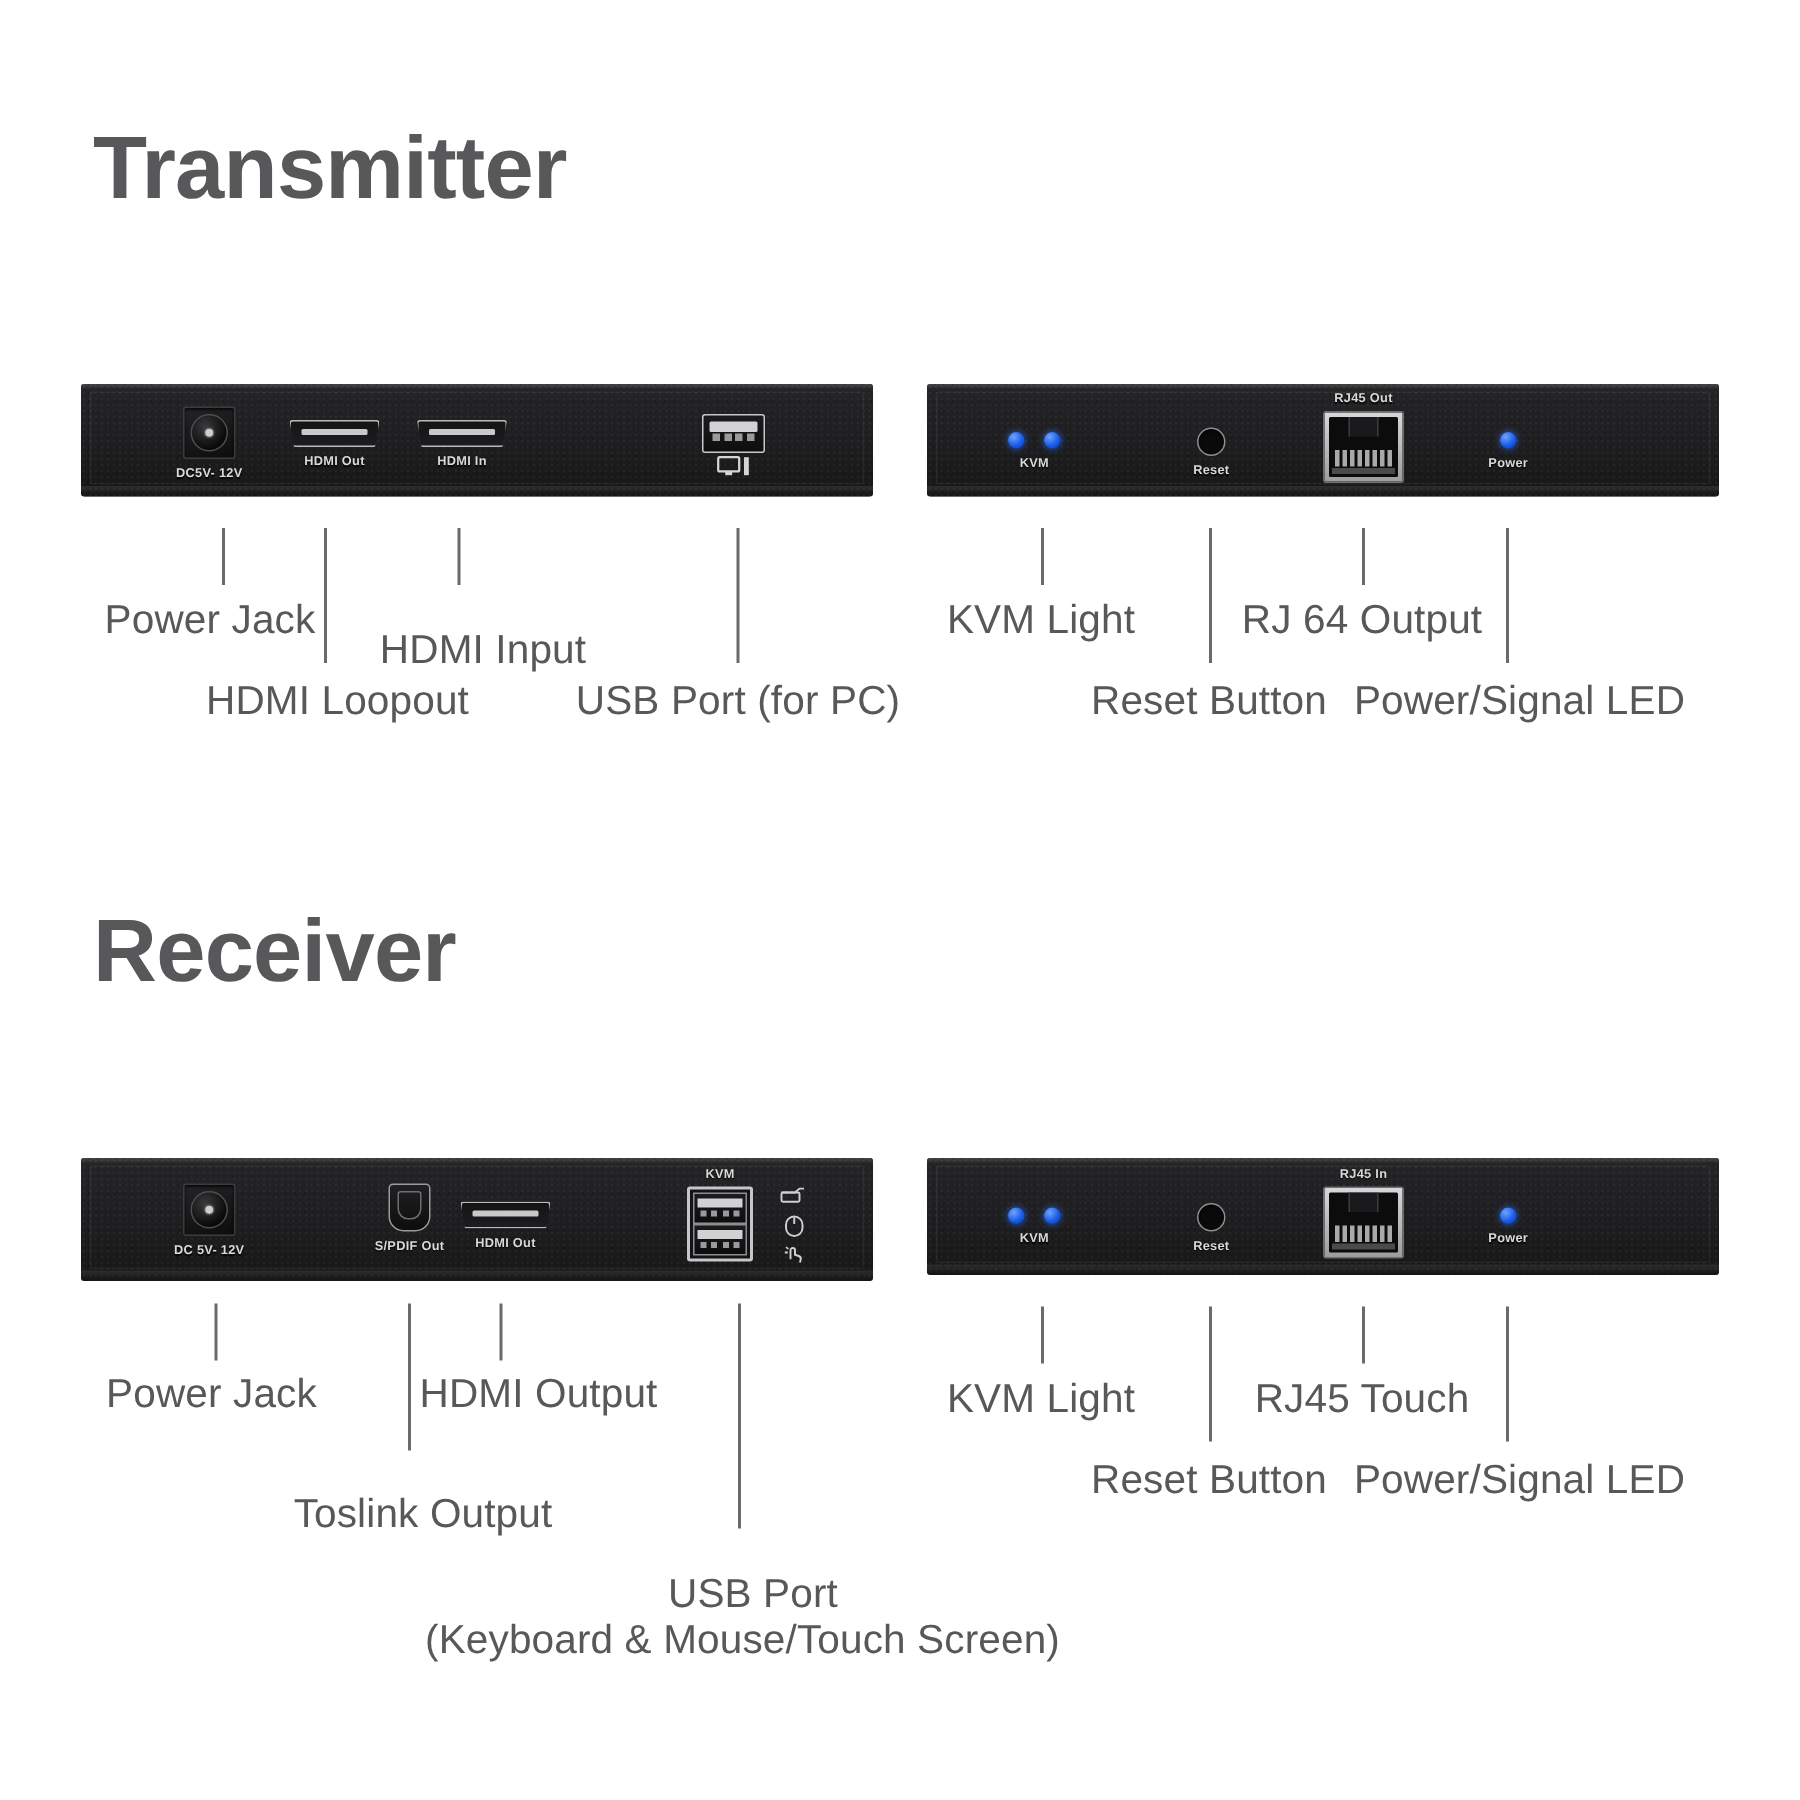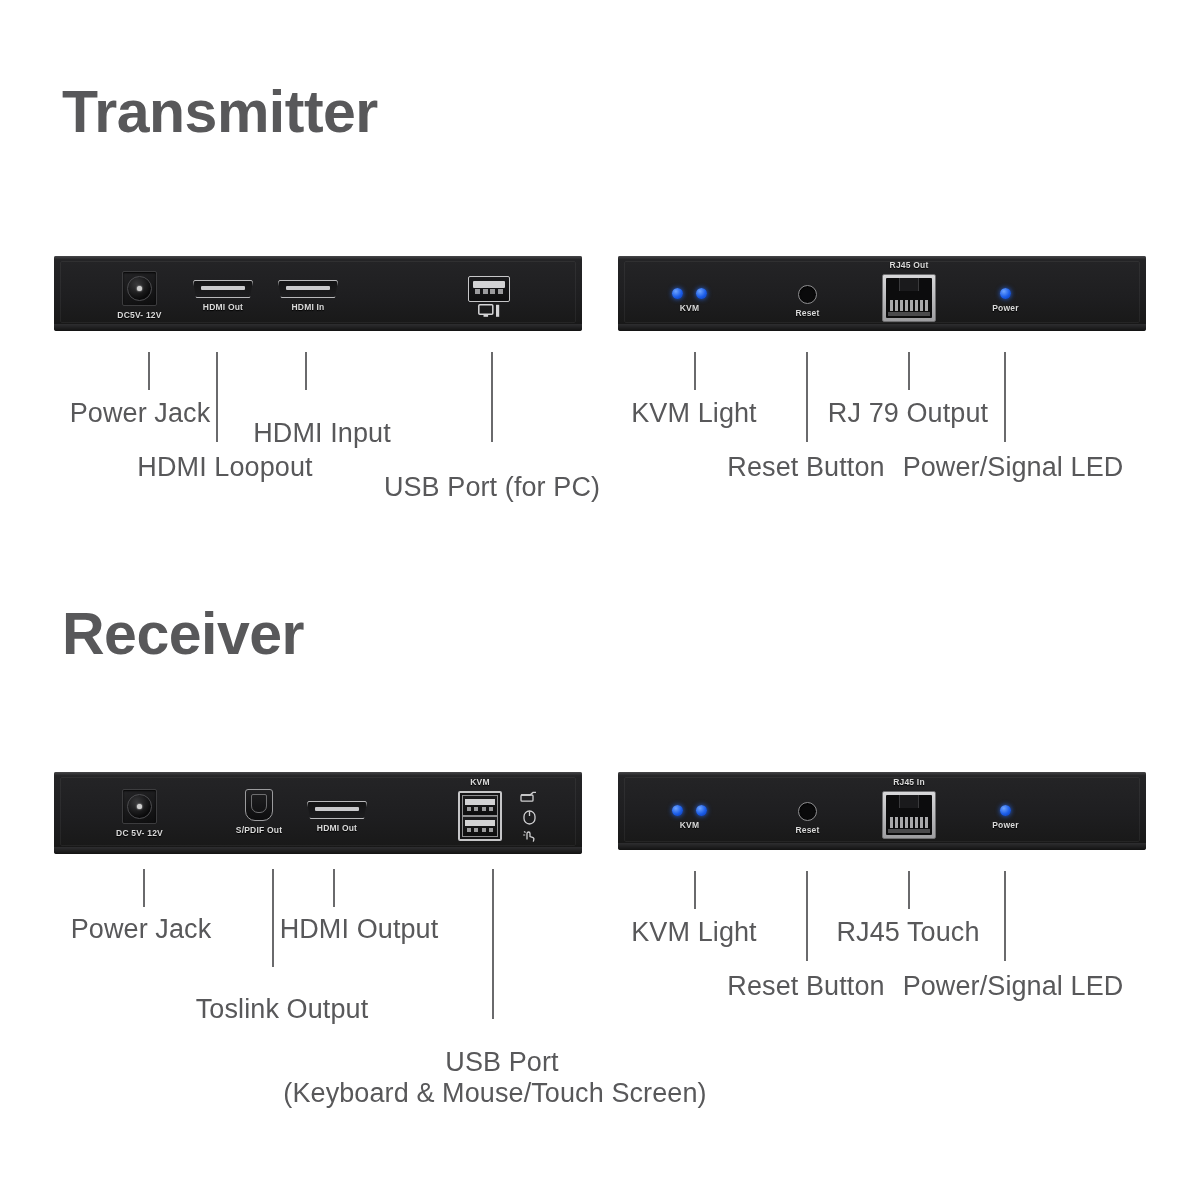--- a/index.html
+++ b/index.html
@@ -291,21 +291,21 @@
   </div>
 
   <div class="leader" style="left:148px;top:352px;height:38px;"></div>
   <div class="leader" style="left:216px;top:352px;height:90px;"></div>
   <div class="leader" style="left:305px;top:352px;height:38px;"></div>
   <div class="leader" style="left:491px;top:352px;height:90px;"></div>
 
   <div class="callout center" style="left:140px;top:398px;">Power Jack</div>
   <div class="callout center" style="left:225px;top:452px;">HDMI Loopout</div>
   <div class="callout center" style="left:322px;top:398px;margin-top:20px;">HDMI Input</div>
-  <div class="callout center" style="left:492px;top:472px;">USB Port (for PC)</div>
+  <div class="callout center" style="left:492px;top:452px;">USB Port (for PC)</div>
 
   <div class="device" style="left:618px;top:256px;width:528px;height:75px;">
     <div class="faceplate"></div>
 
     <div class="port" style="left:54px;top:32px;">
       <div class="led-group">
         <div class="led"></div>
         <div class="led"></div>
       </div>
       <span class="port-label below">KVM</span>
@@ -344,38 +344,38 @@
     <div class="device-lip" style="left:0;right:0;bottom:0;"></div>
   </div>
 
   <div class="leader" style="left:694px;top:352px;height:38px;"></div>
   <div class="leader" style="left:806px;top:352px;height:90px;"></div>
   <div class="leader" style="left:908px;top:352px;height:38px;"></div>
   <div class="leader" style="left:1004px;top:352px;height:90px;"></div>
 
   <div class="callout center" style="left:694px;top:398px;">KVM Light</div>
   <div class="callout center" style="left:806px;top:452px;">Reset Button</div>
-  <div class="callout center" style="left:908px;top:398px;">RJ 79 Output</div>
+  <div class="callout center" style="left:908px;top:398px;">RJ 64 Output</div>
   <div class="callout center" style="left:1013px;top:452px;">Power/Signal LED</div>
 
   <div class="section-title" id="title-receiver">Receiver</div>
 
   <div class="device" style="left:54px;top:772px;width:528px;height:82px;">
     <div class="faceplate"></div>
 
     <div class="port" style="left:68px;top:17px;">
       <div class="dc-jack">
         <div class="barrel">
           <div class="pin"></div>
         </div>
       </div>
       <span class="port-label below">DC 5V- 12V</span>
     </div>
 
-    <div class="port" style="left:191px;top:17px;">
+    <div class="port" style="left:205px;top:17px;">
       <div class="toslink"></div>
       <span class="port-label below">S/PDIF Out</span>
     </div>
 
     <div class="port" style="left:253px;top:29px;">
       <div class="hdmi"></div>
       <span class="port-label below">HDMI Out</span>
     </div>
 
     <div class="port" style="left:404px;top:19px;">

